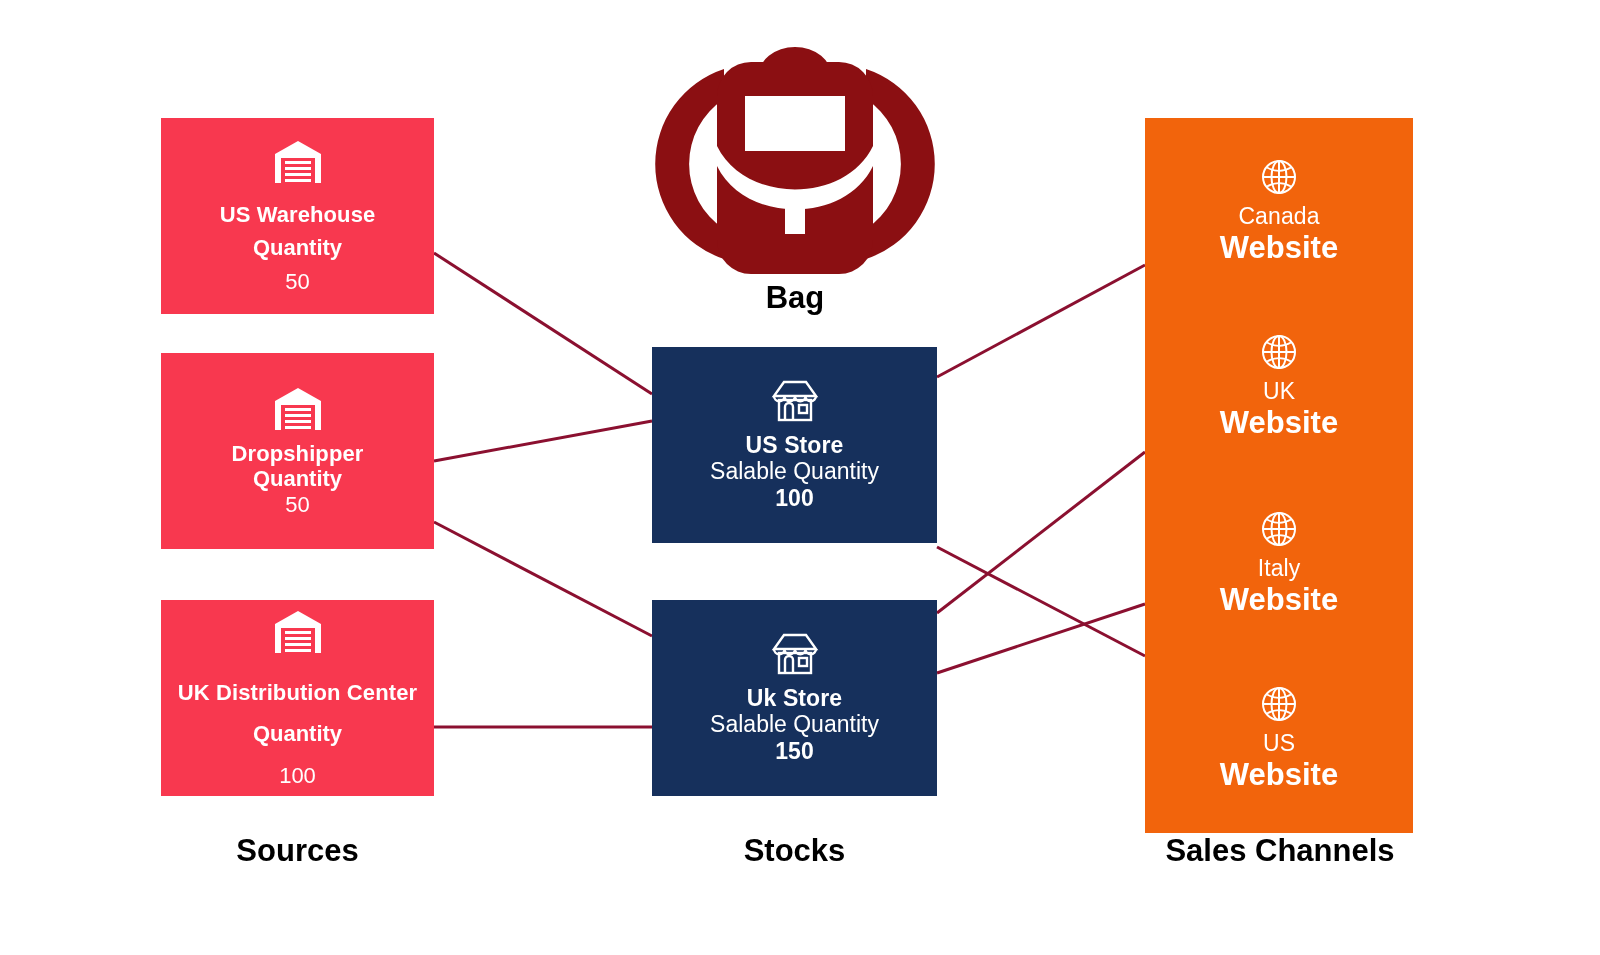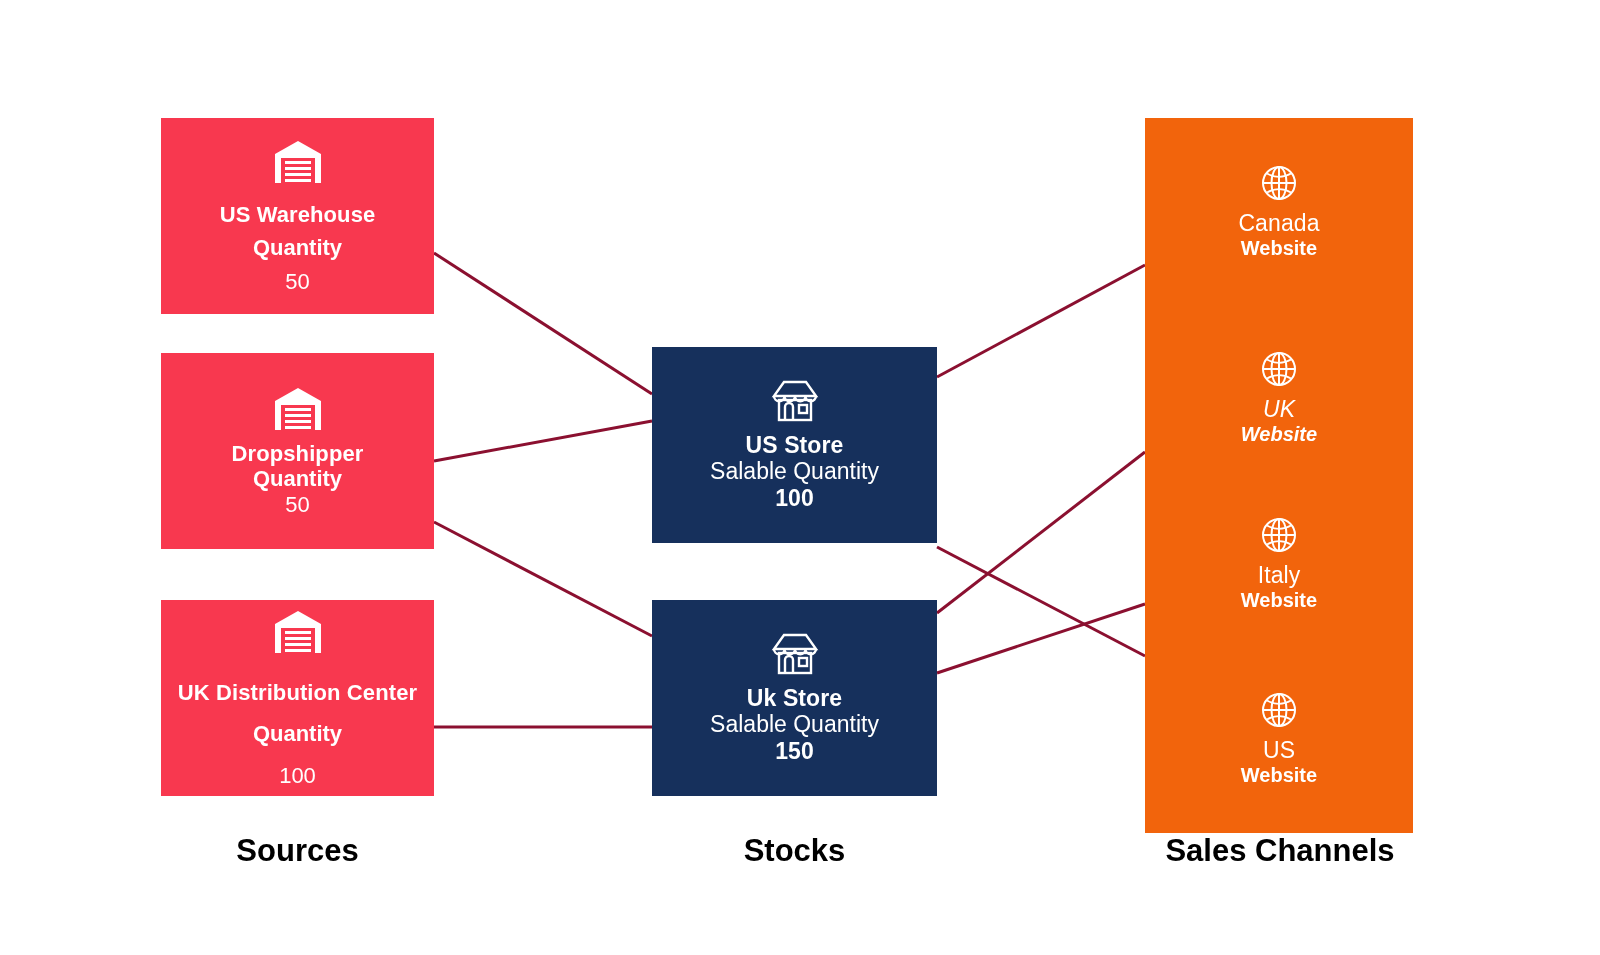--- a/index.html
+++ b/index.html
@@ -87,23 +87,23 @@
   #stk-1 { top: 600px; }
 
   
   .channel {
     background: #f2640c;
     width: 268px;
     height: 188px;
     left: 1145px;
   }
   .channel .ttl { font-size: 23px; font-weight: normal; }
-  .channel .sub { font-size: 20px; font-weight: bold; }
+  .channel .sub { font-size: 31px; font-weight: bold; }
   #ch-0 { top: 118px; }
-  #ch-1 { top: 304px; font-style: italic; }
+  #ch-1 { top: 293px; }
   #ch-2 { top: 470px; }
   #ch-3 { top: 645px; }
 
   
   #bag-hero {
     position: absolute;
     left: 650px;
     top: 14px;
     width: 290px;
     z-index: 2;
@@ -141,20 +141,38 @@
       <line x1="434" y1="461" x2="652" y2="421"></line>
       <line x1="434" y1="522" x2="652" y2="636"></line>
       <line x1="434" y1="727" x2="652" y2="727"></line>
       <line x1="937" y1="377" x2="1145" y2="265"></line>
       <line x1="937" y1="547" x2="1145" y2="656"></line>
       <line x1="937" y1="613" x2="1145" y2="452"></line>
       <line x1="937" y1="673" x2="1145" y2="604"></line>
     </g>
   </svg>
 
+  <div id="bag-hero">
+    <svg width="290" height="260" viewBox="0 0 290 260" xmlns="http://www.w3.org/2000/svg">
+
+      <path d="M74 55 A100 100 0 0 0 74 245 L74 215 A78 78 0 0 1 74 85 Z" fill="#8b0f12"></path>
+      <path d="M216 55 A100 100 0 0 1 216 245 L216 215 A78 78 0 0 0 216 85 Z" fill="#8b0f12"></path>
+
+      <path d="M108 63 a37 30 0 0 1 74 0 l0 22 l-16 0 l0 -20 a22 17 0 0 0 -42 0 l0 20 l-16 0 Z" fill="#8b0f12"></path>
+
+      <rect x="67" y="48" width="156" height="212" rx="34" fill="#8b0f12"></rect>
+
+      <rect x="95" y="82" width="100" height="55" fill="#ffffff"></rect>
+
+      <path d="M67 132 C 95 190, 195 190, 223 132 L223 152 C 195 210, 95 210, 67 152 Z" fill="#ffffff"></path>
+
+      <rect x="135" y="178" width="20" height="42" fill="#ffffff"></rect>
+    </svg>
+    <div id="bag-title">Bag</div>
+  </div>
 
   <div class="node source" id="src-0">
     <span class="ico">
       <svg width="54" height="48" viewBox="0 0 54 48" xmlns="http://www.w3.org/2000/svg">
         <path d="M4 16 L27 3 L50 16 L50 45 L44 45 L44 20 L10 20 L10 45 L4 45 Z" fill="#ffffff"></path>
         <rect x="16" y="10" width="5" height="4" fill="#ffffff"></rect>
         <rect x="24" y="10" width="6" height="4" fill="#ffffff"></rect>
         <rect x="33" y="10" width="5" height="4" fill="#ffffff"></rect>
         <g fill="#ffffff">
           <rect x="14" y="23" width="26" height="3"></rect>

